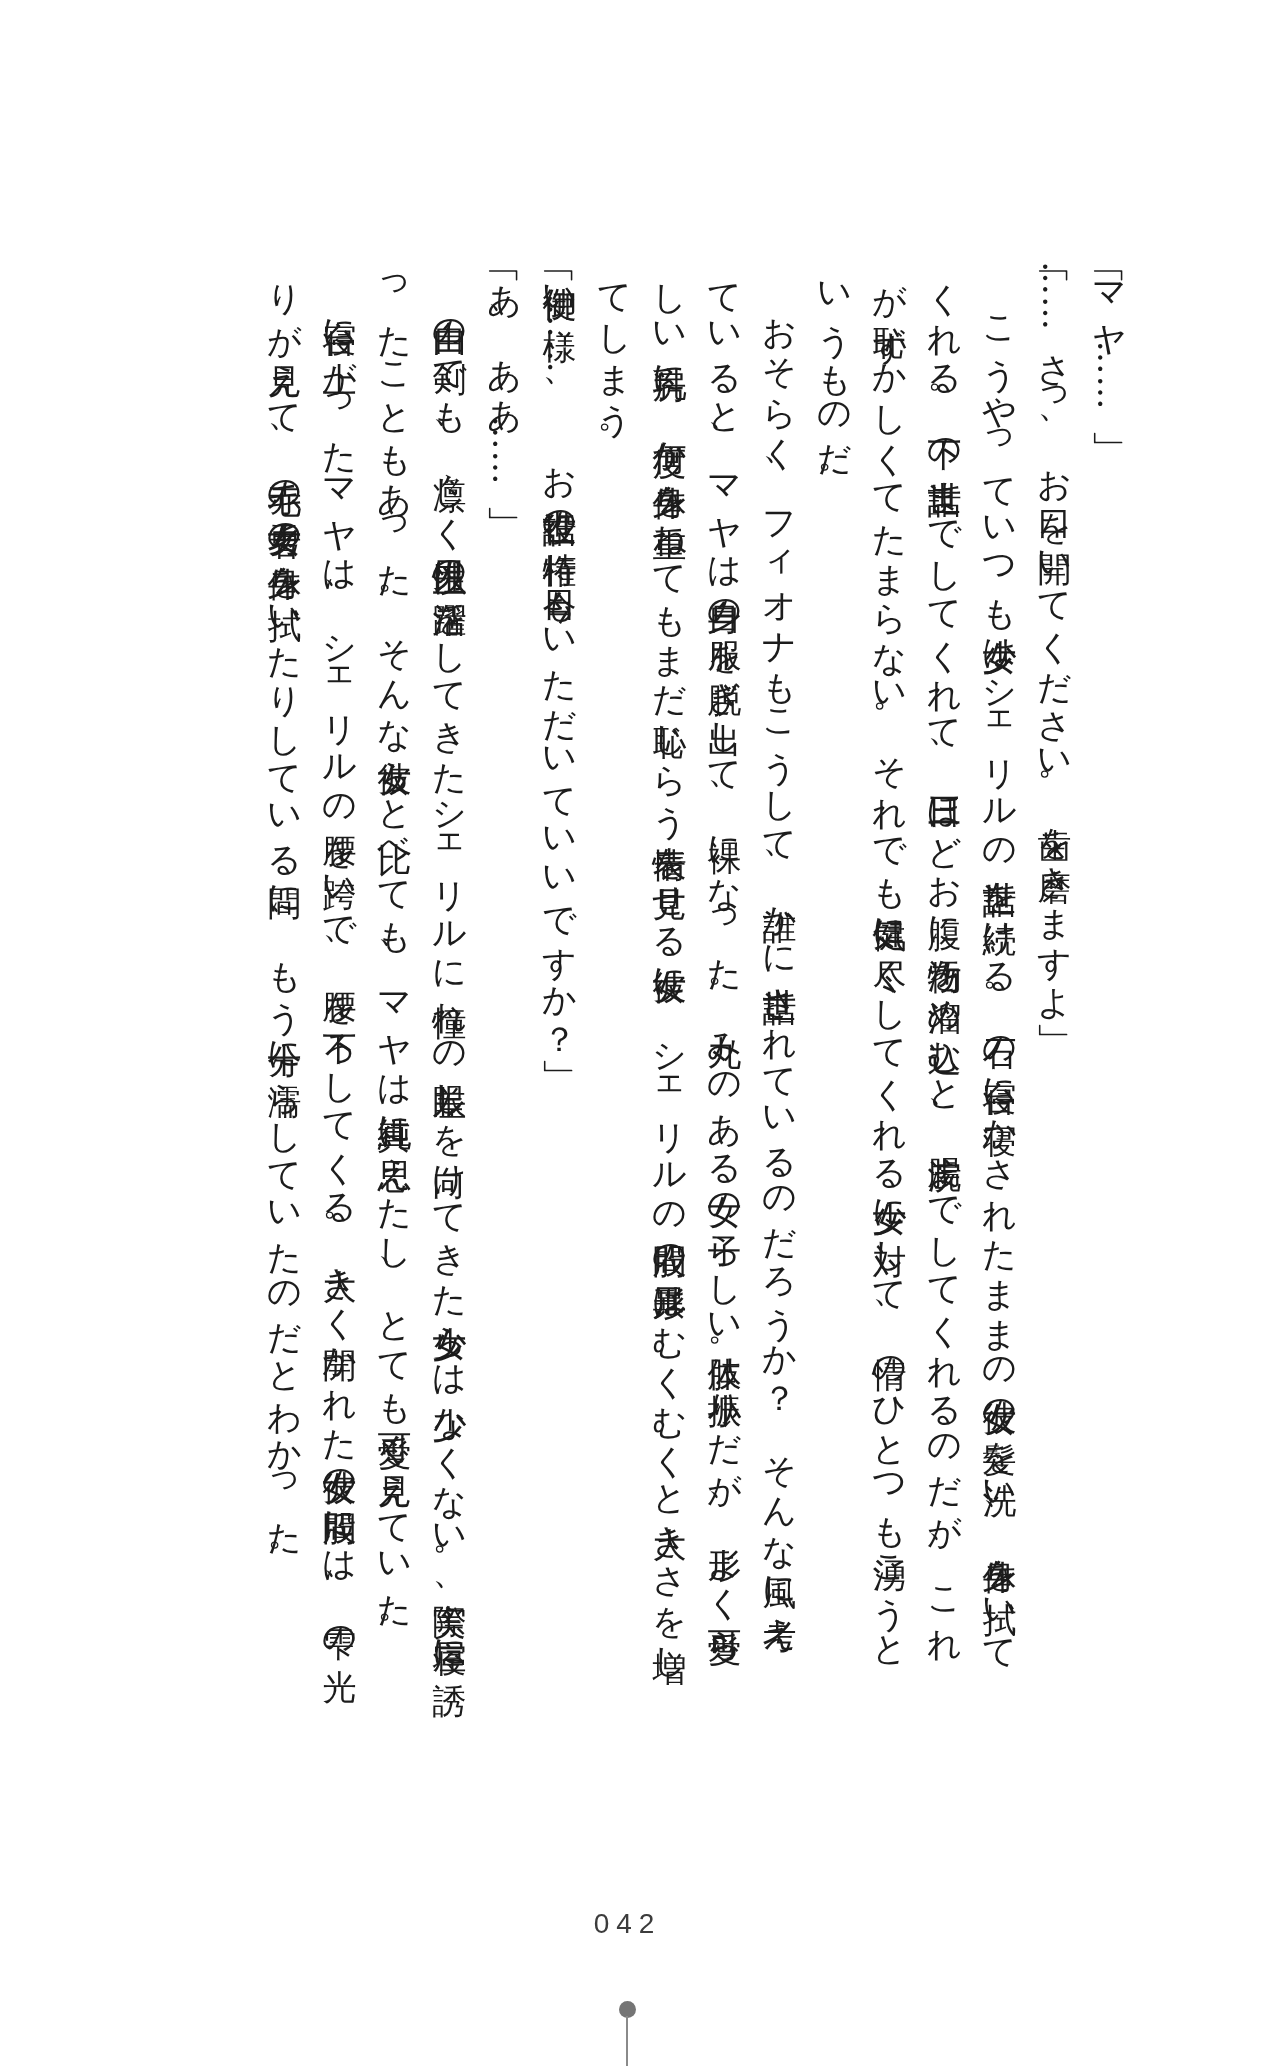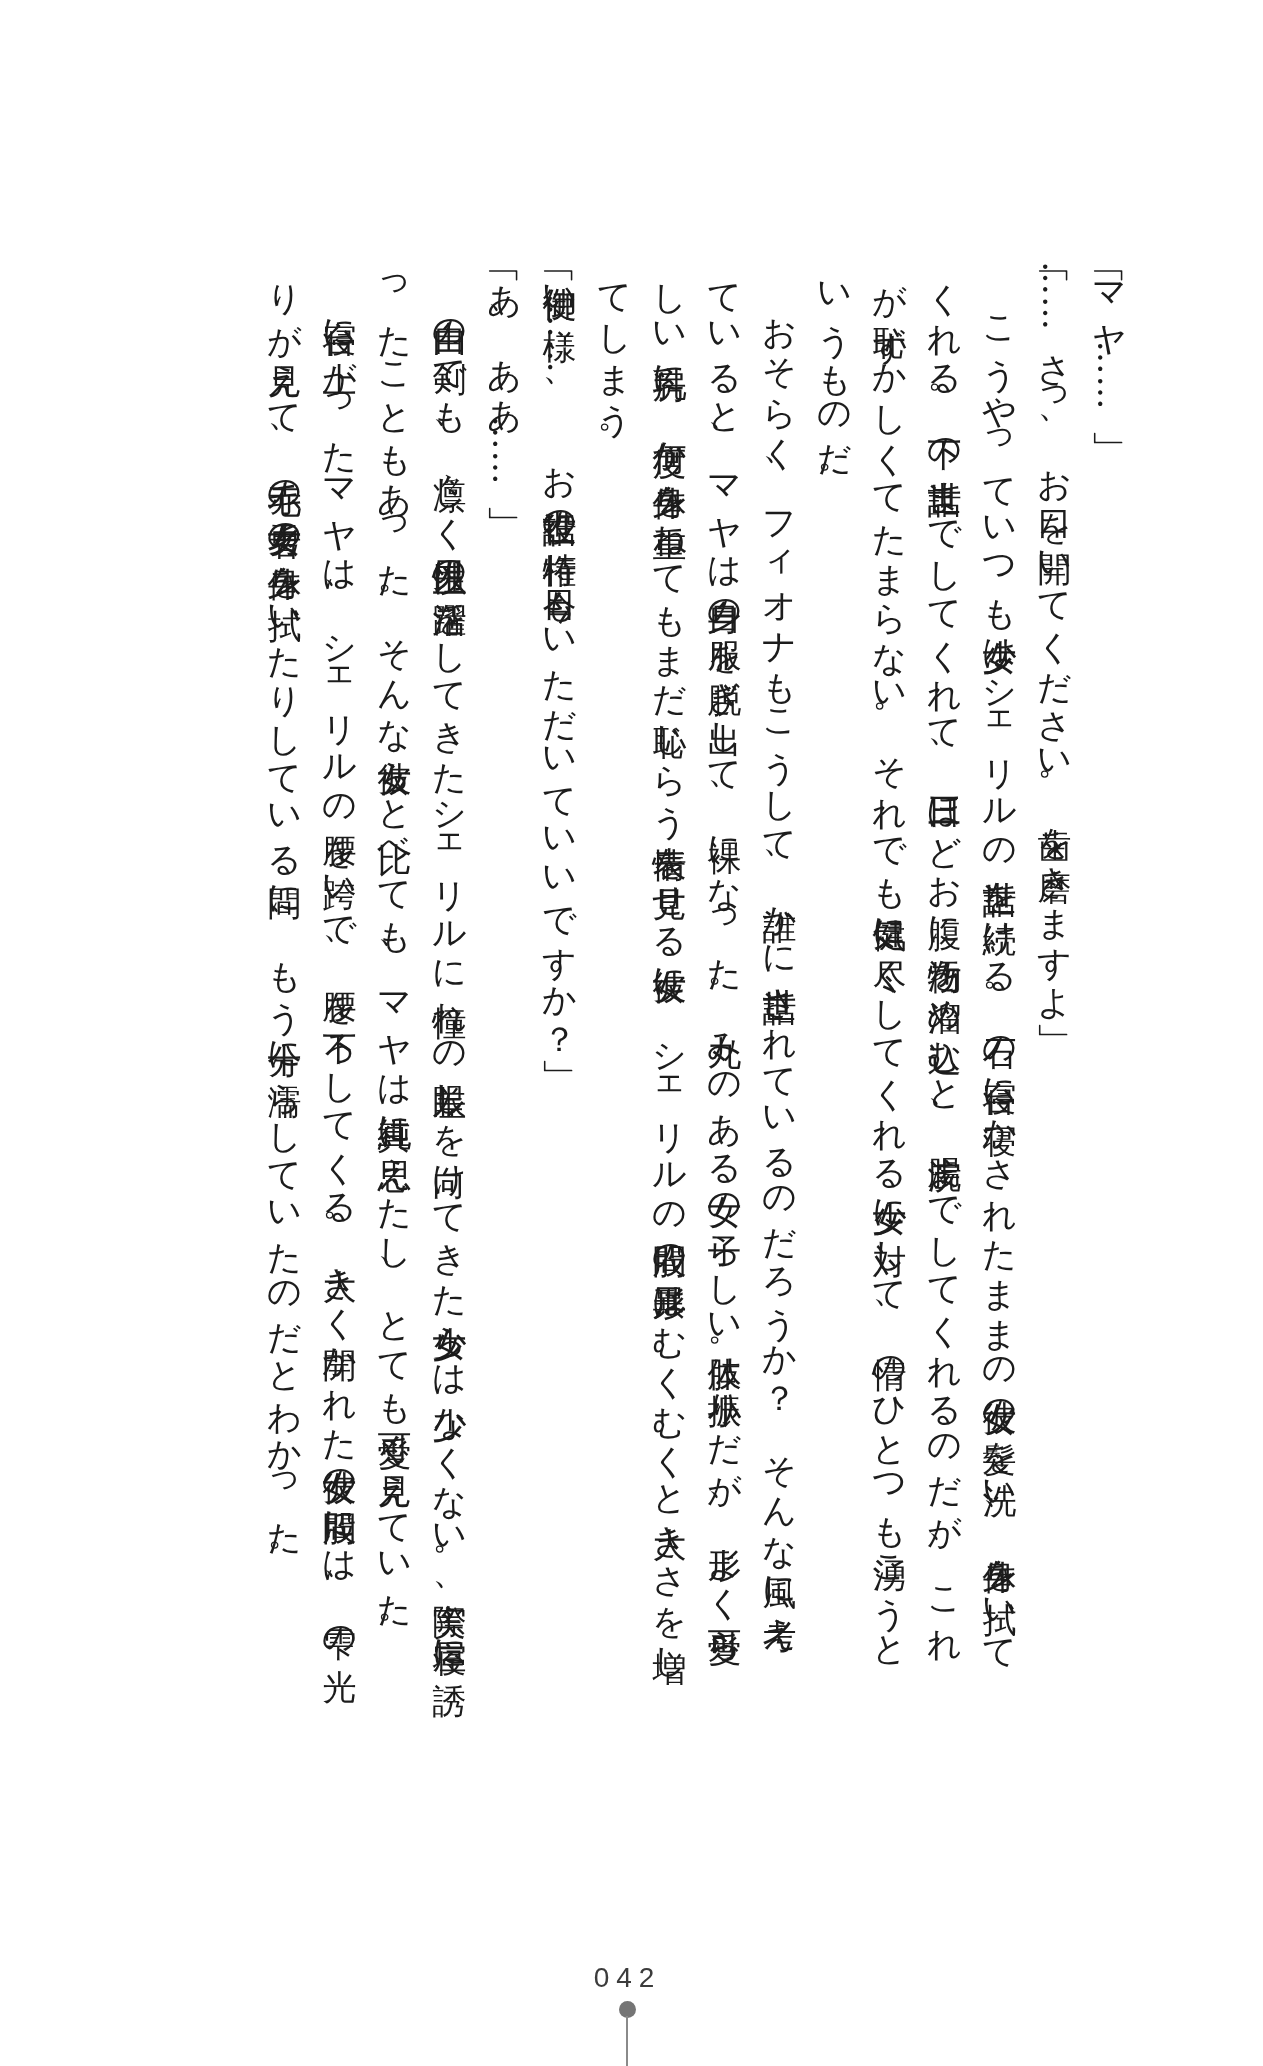--- a/index.html
+++ b/index.html
@@ -36,21 +36,21 @@
   .text-block p {
     margin: 0;
     padding: 0;
   }
   .text-block p.indent {
     text-indent: 1em;
   }
   
   .page-number {
     position: absolute;
-    top: 1962px;
+    top: 1908px;
     left: 0;
     width: 1255px;
     text-align: center;
     font-family: "Liberation Sans", "DejaVu Sans", sans-serif;
     font-weight: normal;
     font-size: 28px;
     letter-spacing: 7px;
     color: #3c3c3c;
   }
   .footer-dot {

